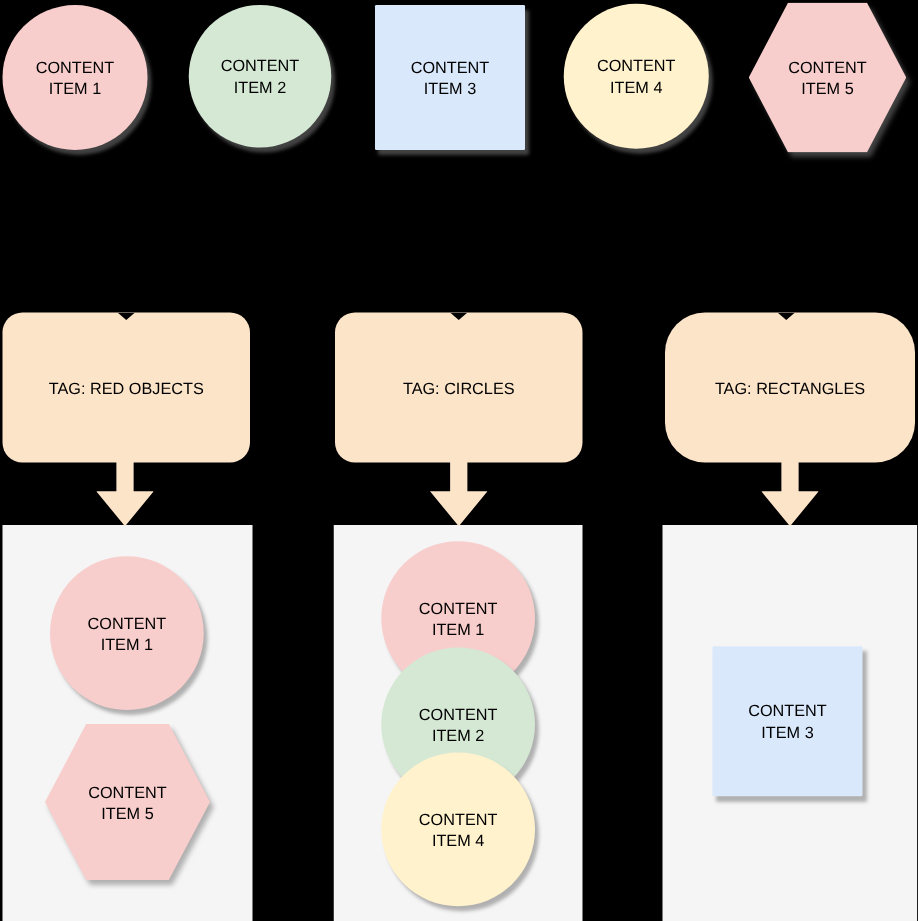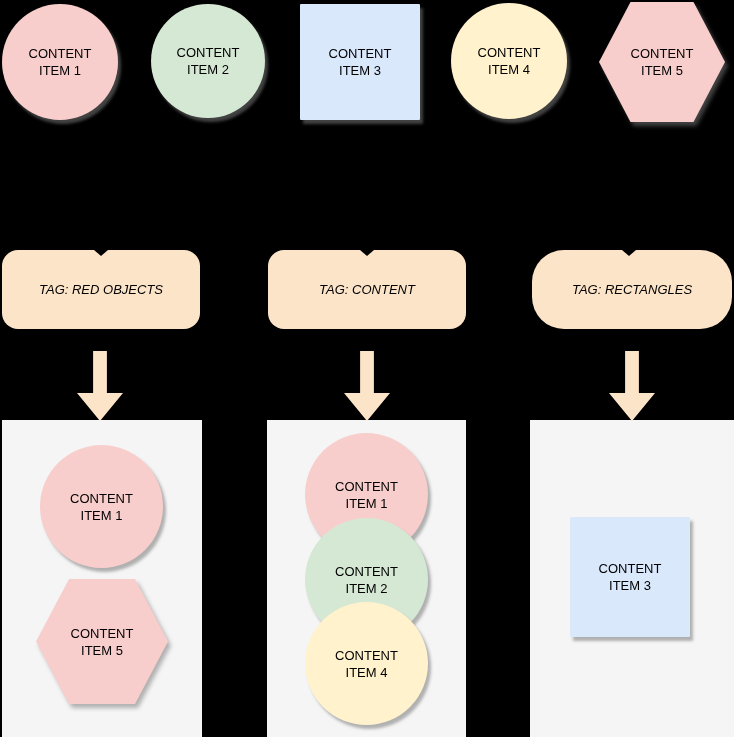--- a/index.html
+++ b/index.html
@@ -19,23 +19,23 @@
   .hex {
     width:100%; height:100%; display:flex; align-items:center; justify-content:center;
     text-align:center; color:#000; font-size:13px; line-height:17px; white-space:pre-line;
     clip-path:polygon(25% 0%, 75% 0%, 100% 50%, 75% 100%, 25% 100%, 0% 50%);
   }
   .fill-pink   { background:var(--pink); }
   .fill-green  { background:var(--green); }
   .fill-blue   { background:var(--blue); }
   .fill-yellow { background:var(--yellow); }
   .tag {
-    position:absolute; top:250px; height:79px; border-radius:16px;
+    position:absolute; top:250px; height:120px; border-radius:16px;
     background:var(--peach); display:flex; align-items:center; justify-content:center;
-    color:#000; font-size:13px; z-index:2;font-style:italic;
+    color:#000; font-size:13px; z-index:2;
   }
   .nub {
     position:absolute; top:250px; width:14px; height:6px; background:#000;
     clip-path:polygon(0 0, 100% 0, 50% 100%); z-index:3;
   }
   .fat-arrow {
     position:absolute; top:351px; width:46px; height:70px; background:var(--peach);
     clip-path:polygon(35% 0, 65% 0, 65% 60%, 100% 60%, 50% 100%, 0 60%, 35% 60%);
     z-index:2;
   }
@@ -56,21 +56,21 @@
 ITEM 4</div>
   <div class="hexwrap" style="left:599px; top:2px; width:126px; height:120px;">
     <div class="hex fill-pink">CONTENT
 ITEM 5</div>
   </div>
 
   <div class="tag" style="left:2px;   width:198px;">
     <span>TAG: RED OBJECTS</span>
   </div>
   <div class="tag" style="left:268px; width:198px;">
-    <span>TAG: CONTENT</span>
+    <span>TAG: CIRCLES</span>
   </div>
   <div class="tag" style="left:532px; width:200px;border-radius:32px;">
     <span>TAG: RECTANGLES</span>
   </div>
 
   <div class="nub" style="left:94px;"></div>
   <div class="nub" style="left:360px;"></div>
   <div class="nub" style="left:622px;"></div>
 
   <div class="fat-arrow" style="left:77px;"></div>

